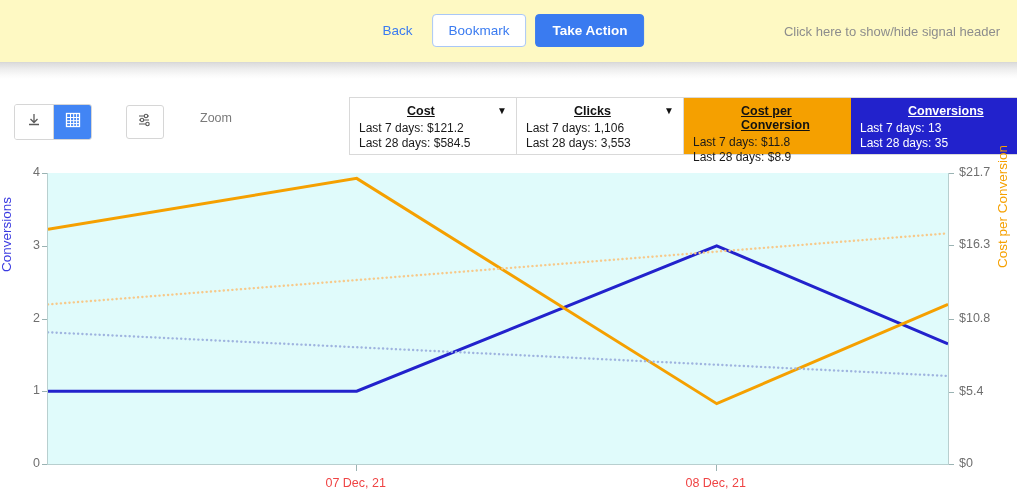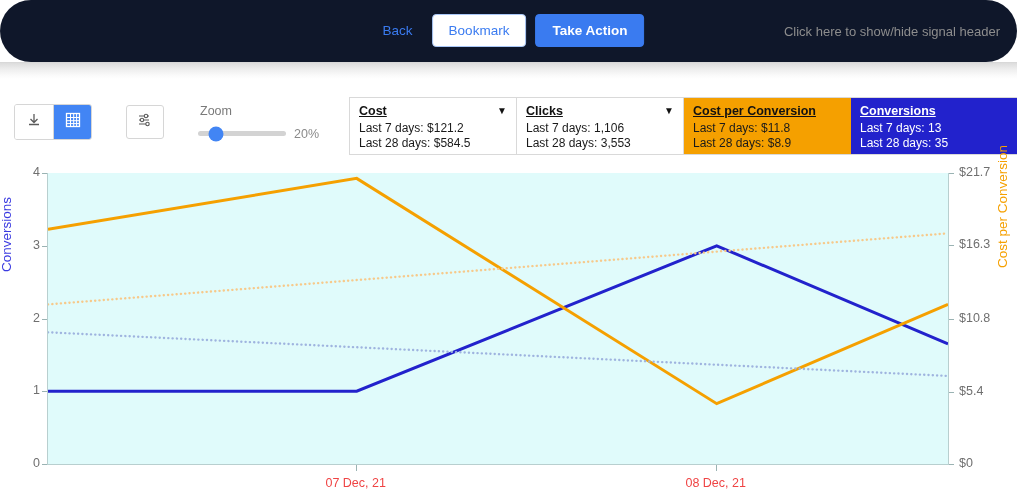--- a/index.html
+++ b/index.html
@@ -18,25 +18,24 @@
   .page {
     position: relative;
     width: 1017px;
     height: 502px;
   }
 
   
   .header {
     position: relative;
     height: 62px;
-    background: #0f172a;
+    background: #fef9c3;
     display: flex;
     align-items: center;
     justify-content: center;
-    border-radius: 31px;
   }
   .header-actions {
     display: flex;
     align-items: center;
     gap: 9px;
     position: absolute;
     left: 50%;
     transform: translateX(-50%);
     top: 14px;
   }
@@ -199,20 +198,21 @@
   }
   .card:last-child { border-right: none; }
   .card.orange { background: #f5a000; border-right-color: #f5a000; }
   .card.blue   { background: #2222cc; border-right-color: #2222cc; }
   .card-title {
     font-size: 12.5px;
     font-weight: bold;
     text-decoration: underline;
     color: #111111;
     margin-bottom: 3px;
+    margin-left: 48px;
   }
   .card.blue .card-title { color: #ffffff; }
   .card-line {
     font-size: 12px;
     color: #1a1a1a;
     line-height: 15px;
   }
   .card.blue .card-line { color: #ffffff; }
   .card-caret {
     position: absolute;
@@ -334,26 +334,20 @@
             <path d="M3 5 H13 M3 9 H13 M3 13 H13" fill="none" stroke="#5b5b5b" stroke-width="1.1"></path>
             <circle cx="10" cy="5" r="1.7" fill="#ffffff" stroke="#5b5b5b" stroke-width="1.1"></circle>
             <circle cx="6" cy="9" r="1.7" fill="#ffffff" stroke="#5b5b5b" stroke-width="1.1"></circle>
             <circle cx="11.5" cy="13" r="1.7" fill="#ffffff" stroke="#5b5b5b" stroke-width="1.1"></circle>
           </svg>
         </span>
       </div>
 
       <div class="zoom-block">
         <div class="zoom-label">Zoom</div>
-        <div class="zoom-row">
-          <div class="slider">
-            <div class="slider-thumb" style="left: 20%;"></div>
-          </div>
-          <div class="zoom-pct">20%</div>
-        </div>
       </div>
 
       <div class="reset-block">
         <span>
           <svg width="19" height="17" viewBox="0 0 19 17">
             <path d="M14.2 9.2 A5.2 5.2 0 1 0 9 13.6" fill="none" stroke="#4b5bd6" stroke-width="1.5"></path>
             <path d="M14.6 4.2 L14.3 9.5 L9.4 8.6" fill="none" stroke="#4b5bd6" stroke-width="1.5"></path>
           </svg>
         </span>
         <div class="reset-label">Reset</div>

